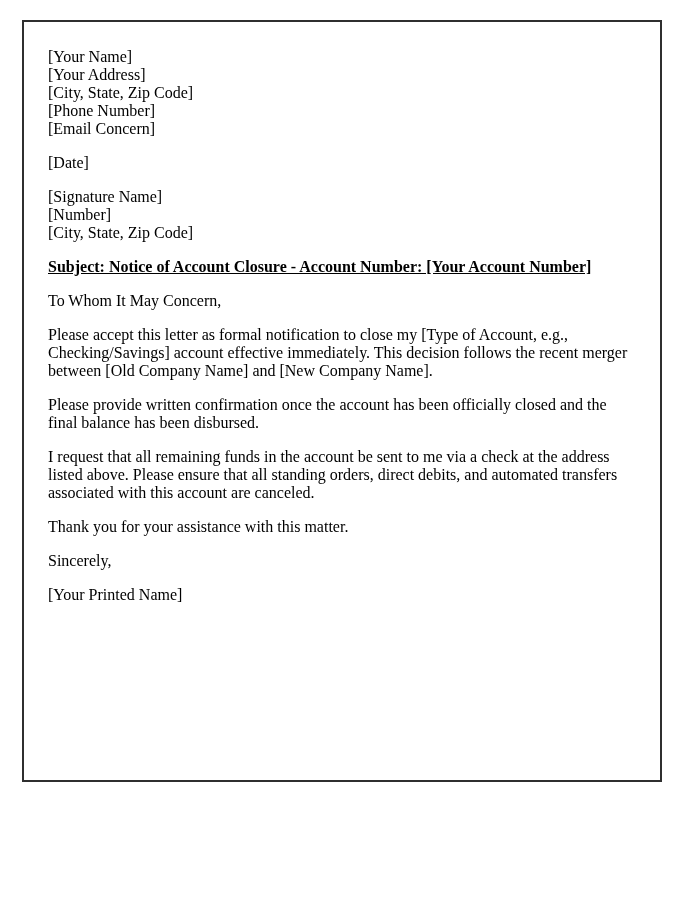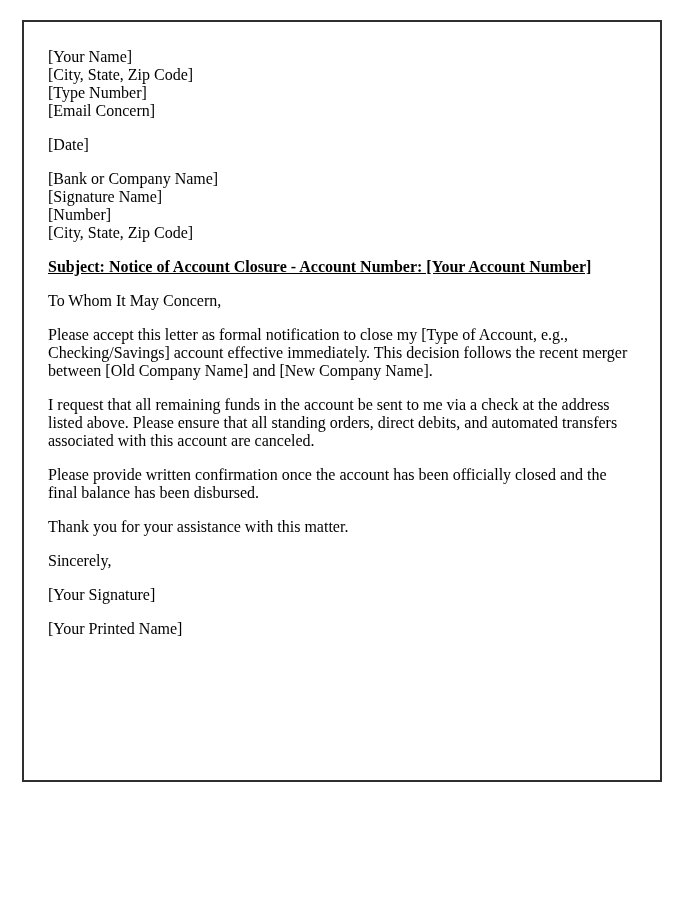--- a/index.html
+++ b/index.html
@@ -43,43 +43,42 @@
   }
 </style>
 </head>
 <body>
 
 <div class="page">
   <div class="letter-frame">
 
     <div class="block">
       <div>[Your Name]</div>
+      <div>[Your Address]</div>
       <div>[City, State, Zip Code]</div>
-      <div>[Type Number]</div>
+      <div>[Phone Number]</div>
       <div>[Email Concern]</div>
     </div>
 
     <div class="block">[Date]</div>
 
     <div class="block">
-      <div>[Bank or Company Name]</div>
       <div>[Signature Name]</div>
       <div>[Number]</div>
       <div>[City, State, Zip Code]</div>
     </div>
 
     <div class="block subject">Subject: Notice of Account Closure - Account Number: [Your Account Number]</div>
 
     <div class="block">To Whom It May Concern,</div>
 
     <div class="block">Please accept this letter as formal notification to close my [Type of Account, e.g., Checking/Savings] account effective immediately. This decision follows the recent merger between [Old Company Name] and [New Company Name].</div>
+    <div class="block">Please provide written confirmation once the account has been officially closed and the final balance has been disbursed.</div>
     <div class="block">I request that all remaining funds in the account be sent to me via a check at the address listed above. Please ensure that all standing orders, direct debits, and automated transfers associated with this account are canceled.</div>
-    <div class="block">Please provide written confirmation once the account has been officially closed and the final balance has been disbursed.</div>
     <div class="block">Thank you for your assistance with this matter.</div>
 
     <div class="block">Sincerely,</div>
 
-    <div class="block">[Your Signature]</div>
 
     <div class="block">[Your Printed Name]</div>
 
   </div>
 </div>
 
 </body></html>

